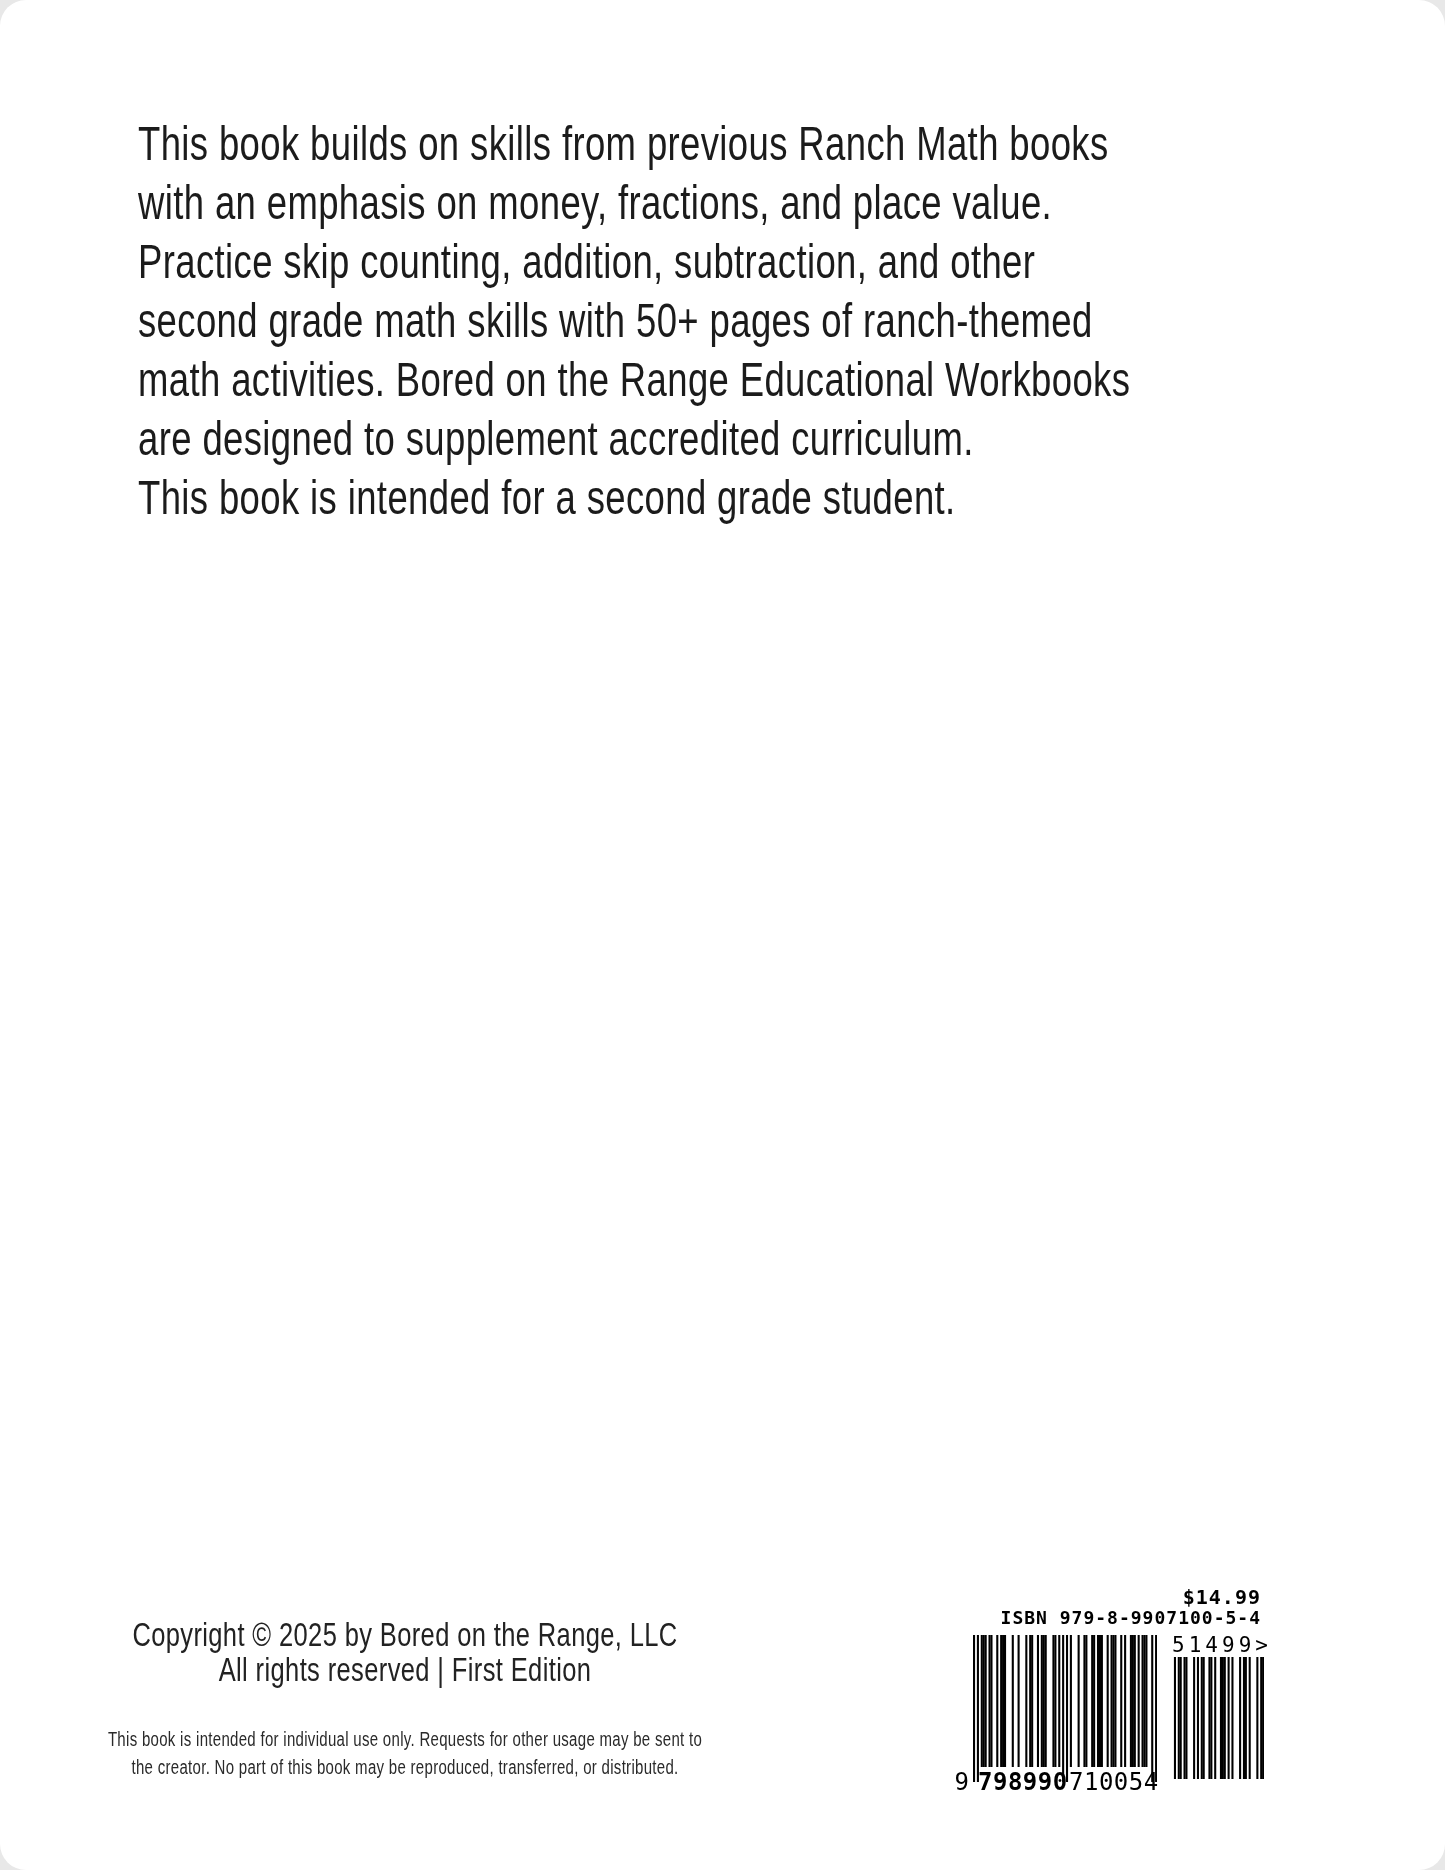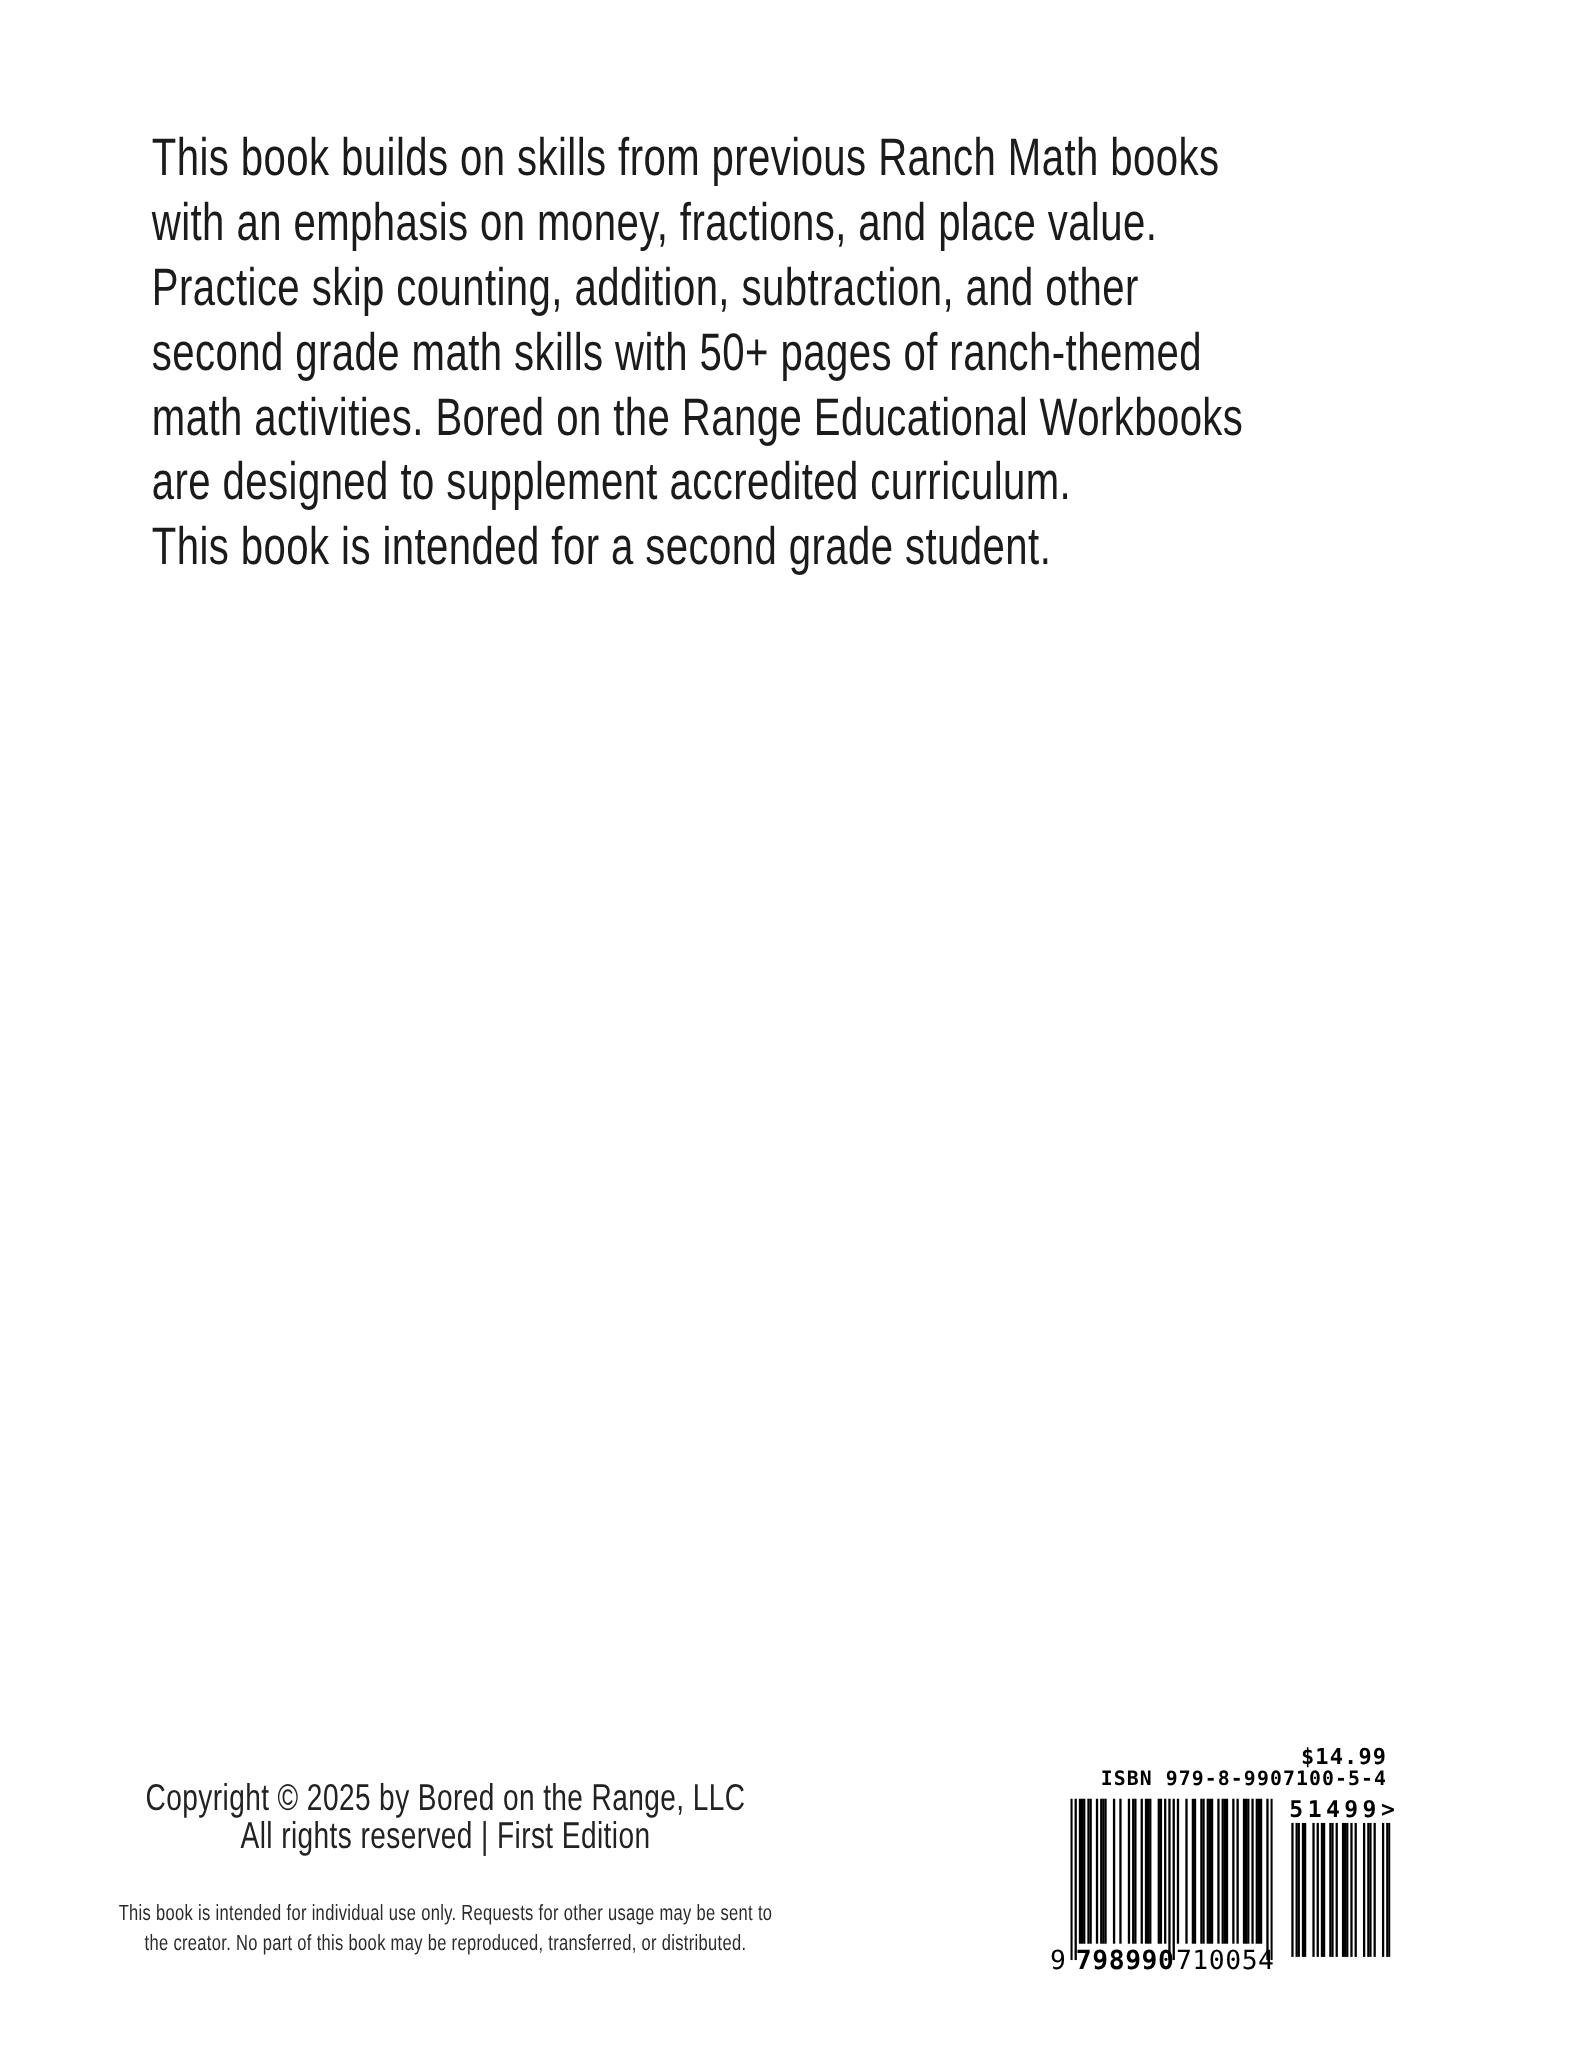--- a/index.html
+++ b/index.html
@@ -3,20 +3,21 @@
 <meta charset="utf-8">
 <style>
   html,body{margin:0;padding:0;background:#e8e8e8;}
   .page{
     position:relative;
     width:1445px;height:1870px;
     background:#ffffff;
     overflow:hidden;
     font-family:"Liberation Sans", sans-serif;
     color:#171717;
+    border-radius:26px;
   }
   
   .blurb{
     position:absolute;
     left:138px;top:114px;
     width:1600px;
     transform:scale(0.76,1);
     transform-origin:top left;
     font-size:48px;
     line-height:59px;
@@ -97,22 +98,22 @@
   .bc-num-g2{left:96px;width:83px;text-align:center;letter-spacing:0.5px;}
   .bc-supp{
     position:absolute;
     left:219px;top:49px;
     width:100px;
   }
   .bc-supp-text{
     font-size:21px;
     line-height:22px;
     letter-spacing:4px;
-    text-align:right;
-    font-weight:bold;
+    text-align:center;
+    font-weight:normal;
     white-space:nowrap;
   }
   .bc-supp svg{margin-top:1px;}
 </style>
 </head>
 <body>
 
 <div class="page">
 
   <div class="blurb">

